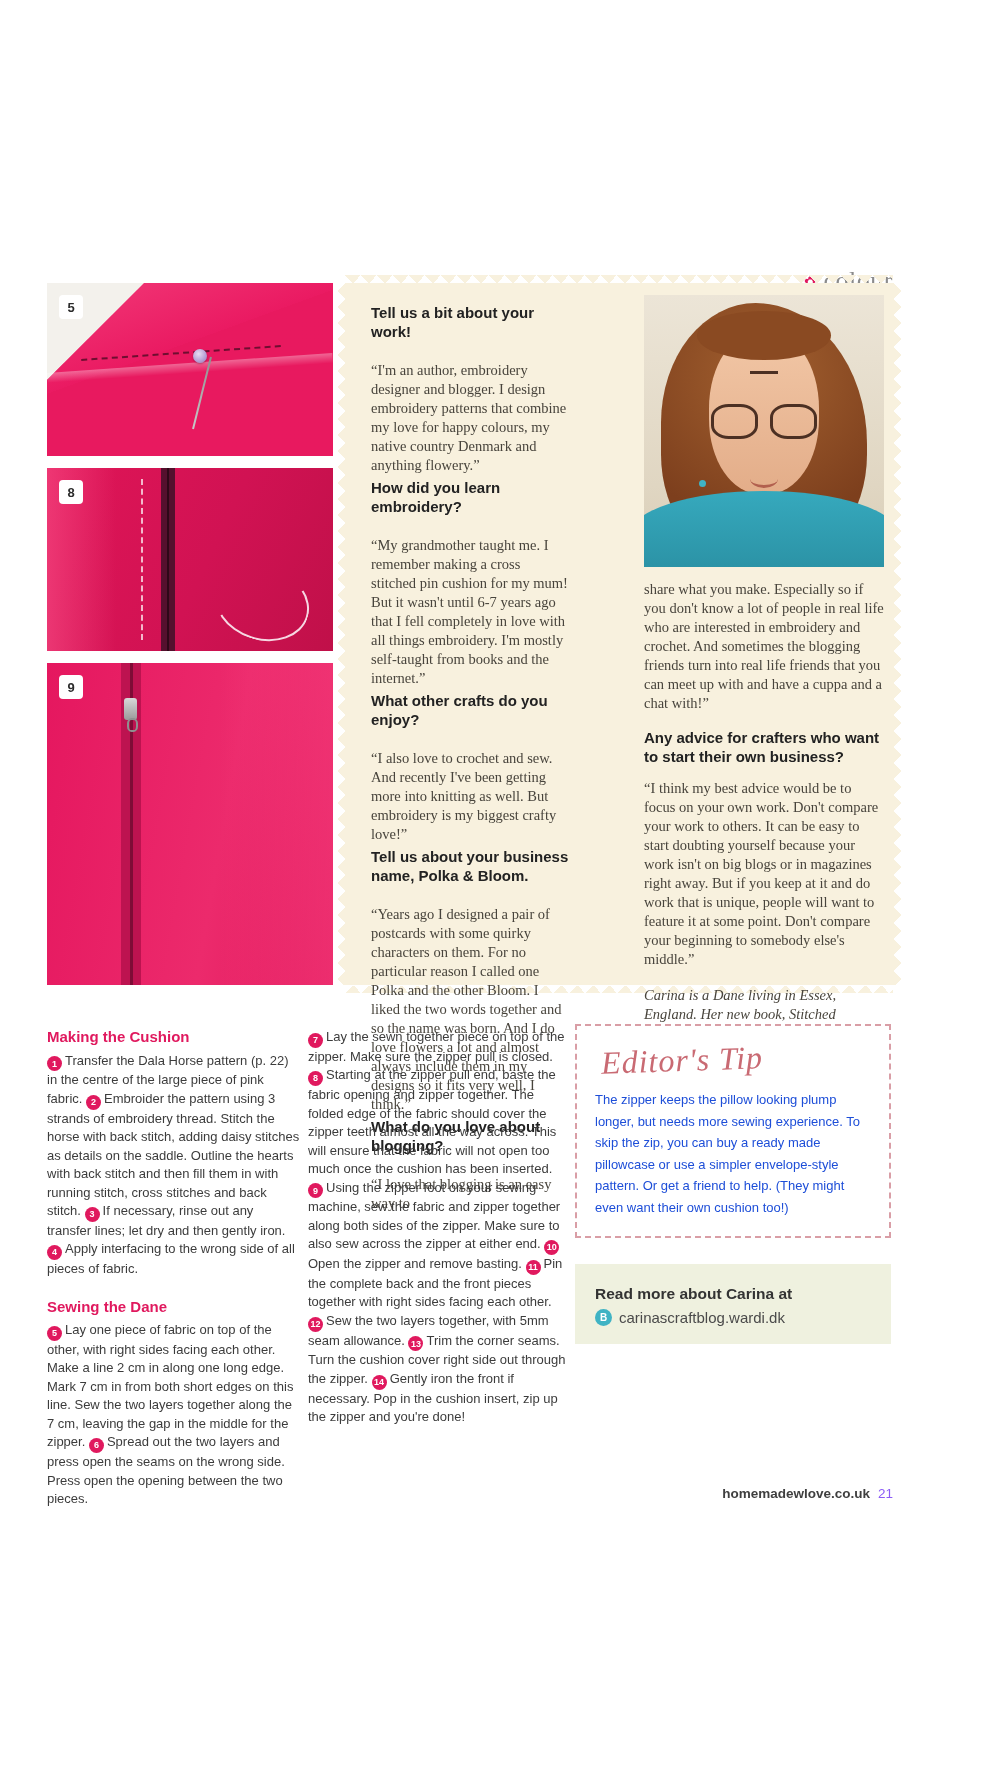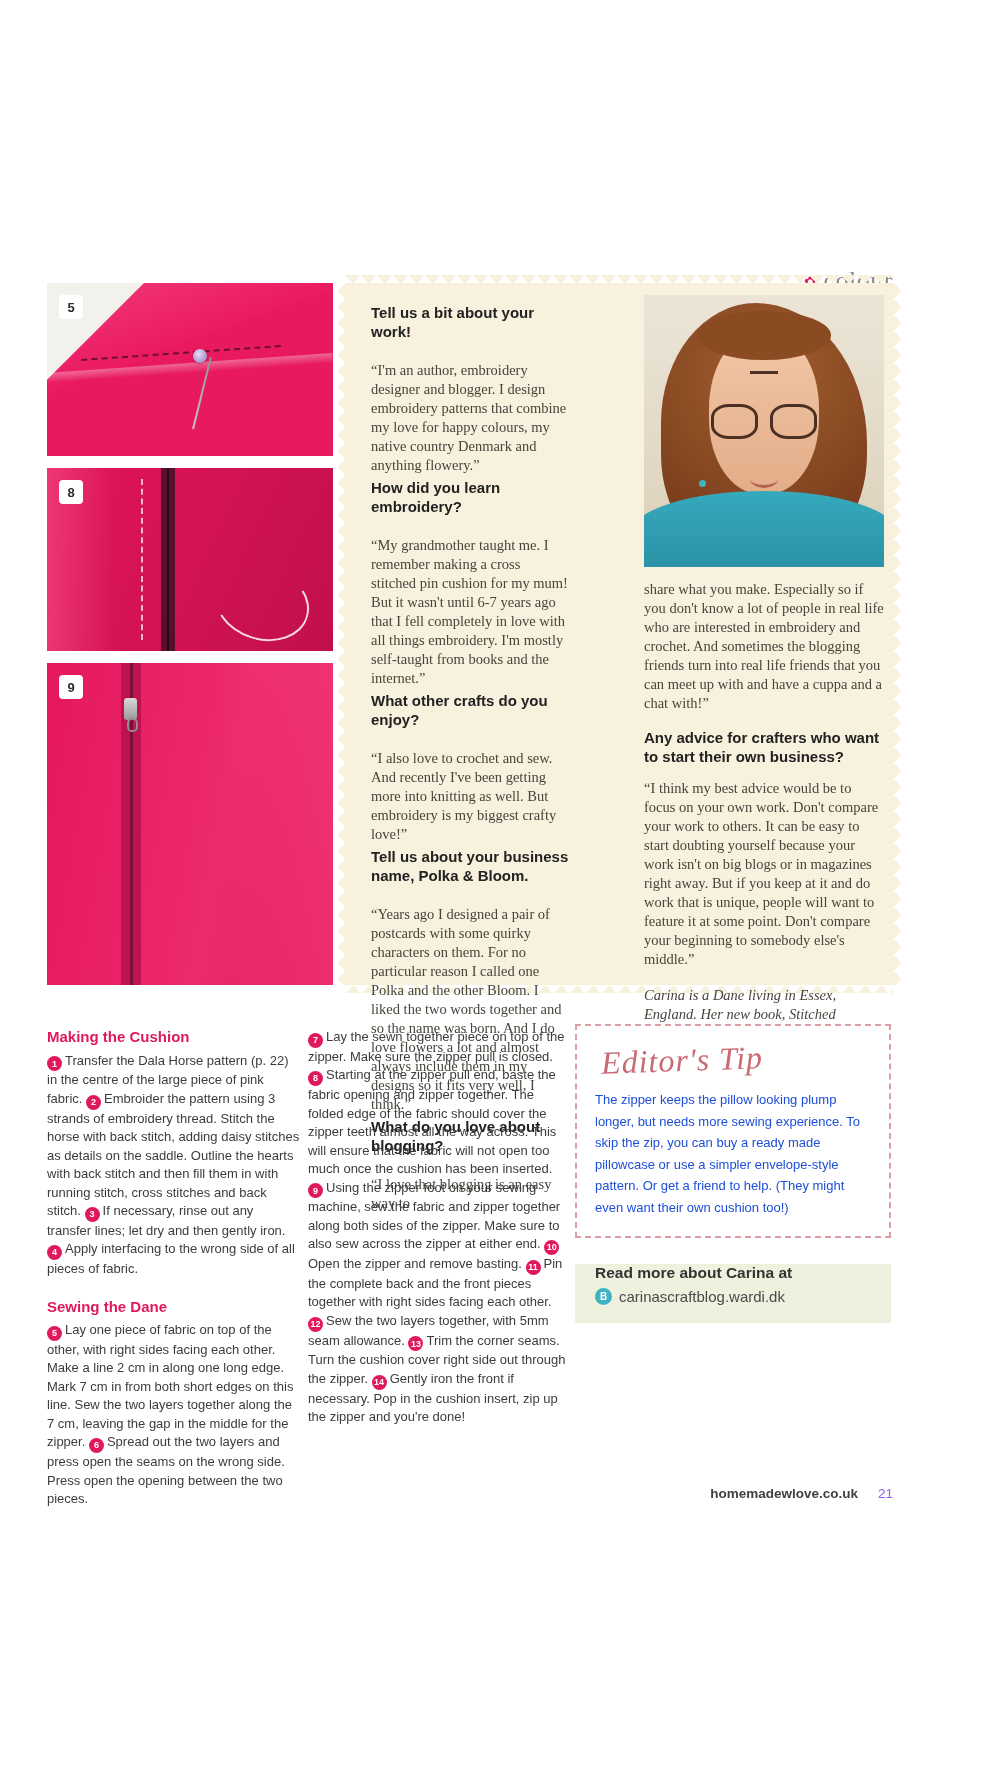--- a/index.html
+++ b/index.html
@@ -88,27 +88,27 @@
   .sec2{margin-top:19px;}
   .steps{text-align:left;}
   .step-num{display:inline-flex;width:15px;height:15px;border-radius:50%;background:var(--pink);color:#fff;
             font-size:9px;font-weight:bold;align-items:center;justify-content:center;vertical-align:-2px;margin-right:3px;}
 
   .col3{position:absolute;left:575px;top:1024px;width:316px;}
   .tip-box{border:2px dashed #d99ea6;background:#fff;padding:14px 18px 18px;min-height:192px;}
   .tip-title{font-family:"Liberation Serif",serif;font-style:italic;color:var(--rose);font-size:32px;
              transform:rotate(-2deg);display:inline-block;margin:2px 0 10px 6px;letter-spacing:1px;}
   .tip-body{font-size:13px;line-height:21.5px;color:#1d4ed8;}
-  .read-box{margin-top:26px;background:#eff1df;padding:0 20px 18px;}
+  .read-box{margin-top:26px;background:#eff1df;padding:21px 20px 18px;}
   .read-label{font-size:15.5px;font-weight:bold;color:#333;}
   .read-url{display:flex;align-items:center;gap:7px;margin-top:6px;font-size:15px;color:#4a4a4a;}
   .blog-dot{width:17px;height:17px;border-radius:50%;background:var(--teal);color:#fff;font-size:10px;font-weight:bold;
             display:flex;align-items:center;justify-content:center;}
 
-  .footer{position:absolute;top:1486px;right:107px;display:flex;align-items:baseline;gap:20px;font-size:13.5px;}
+  .footer{position:absolute;top:1486px;right:107px;display:flex;align-items:baseline;gap:8px;font-size:13.5px;}
   .site{font-weight:bold;color:#3f3f3f;}
   .pageno{color:#8b5cf6;}
 </style>
 </head>
 <body>
 
 <div class="page">
 
   <div class="masthead">
     <span class="glyph">✿</span>

